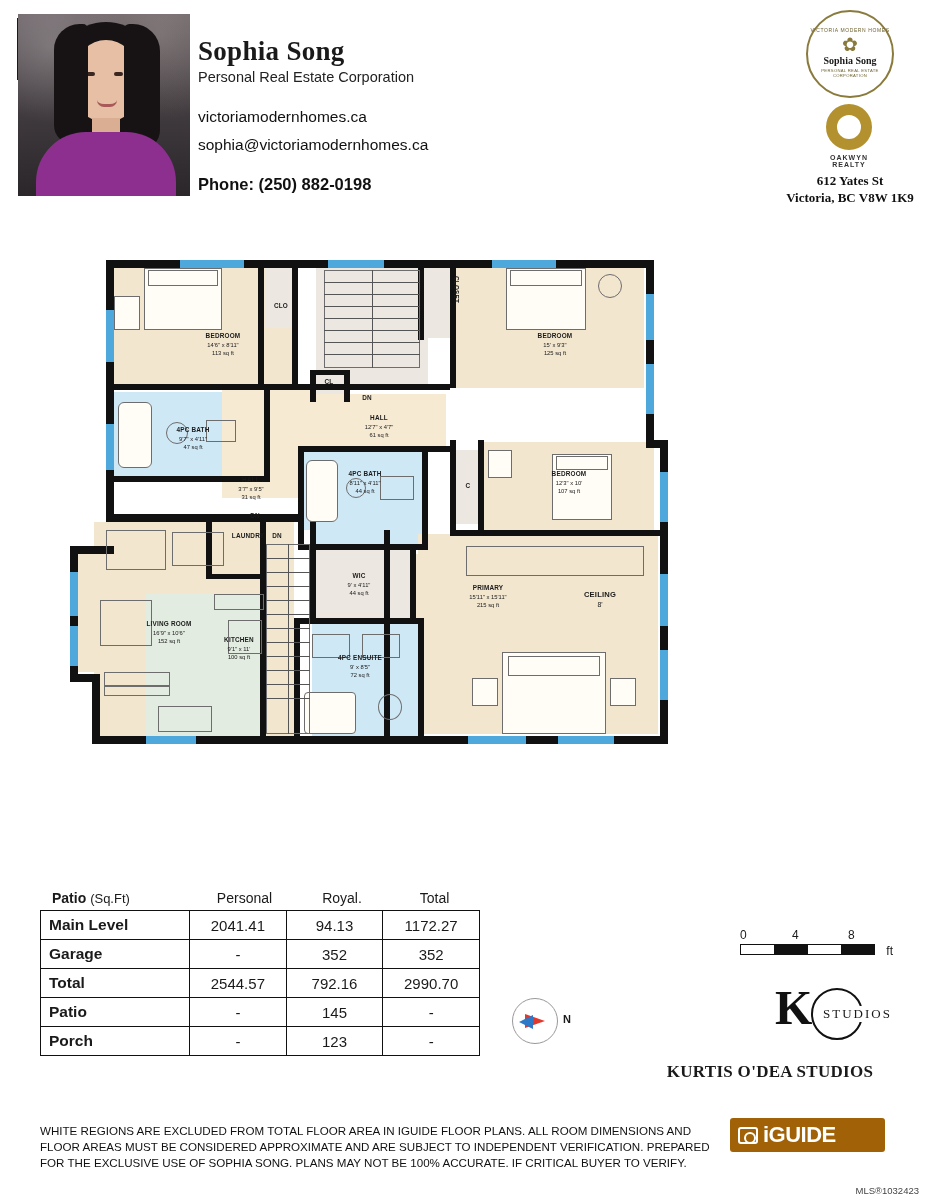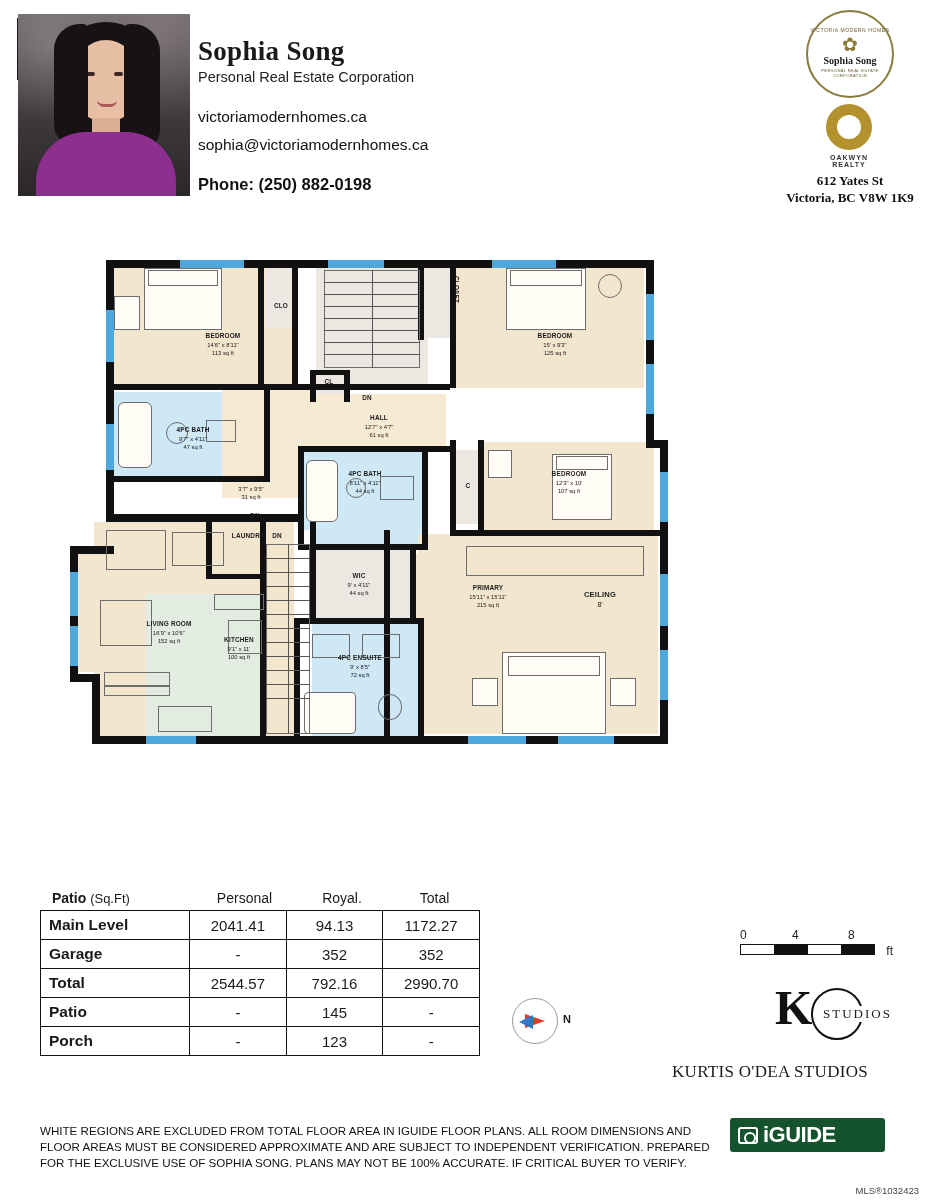--- a/index.html
+++ b/index.html
@@ -210,30 +210,30 @@
   .kod-logo .o-ring {
     position:absolute; left: 36px; top: 6px; width: 52px; height: 52px;
     border:2.5px solid #111; border-radius:50%;
   }
   .kod-logo .studios {
     position:absolute; left: 46px; top: 24px; font-size: 13px; letter-spacing:2px;
     font-family:"Liberation Serif", serif; background:#fff; padding: 0 2px;
   }
   .kod-name {
     position:absolute; left: 620px; top: 222px; width: 300px; text-align:center;
-    font-family:"Liberation Serif", serif; font-weight:normal; font-size: 17px; letter-spacing:.3px;
+    font-family:"Liberation Serif", serif; font-weight:bold; font-size: 17px; letter-spacing:.3px;
   }
   .kod-prep {
     position:absolute; left: 600px; top: 245px; width: 320px; text-align:center;
     font-family:"Liberation Serif", serif; font-weight:bold; font-size: 17px; letter-spacing:.3px;
   }
 
   .iguide {
     position:absolute; left: 730px; top: 278px; width: 155px; height: 34px;
-    background:#14532d; border-radius: 3px; display:flex; align-items:center; padding-left: 8px;
+    background:#a16207; border-radius: 3px; display:flex; align-items:center; padding-left: 8px;
   }
   .iguide .cam {
     width: 20px; height: 17px; border: 2.2px solid #fff; border-radius: 3px; position:relative;
   }
   .iguide .cam:before {
     content:""; position:absolute; left:4px; top:3px; width:8px; height:8px;
     border:2px solid #fff; border-radius:50%;
   }
   .iguide .txt {
     color:#fff; font-size: 22px; font-weight:bold; font-family:"Liberation Sans", sans-serif;

